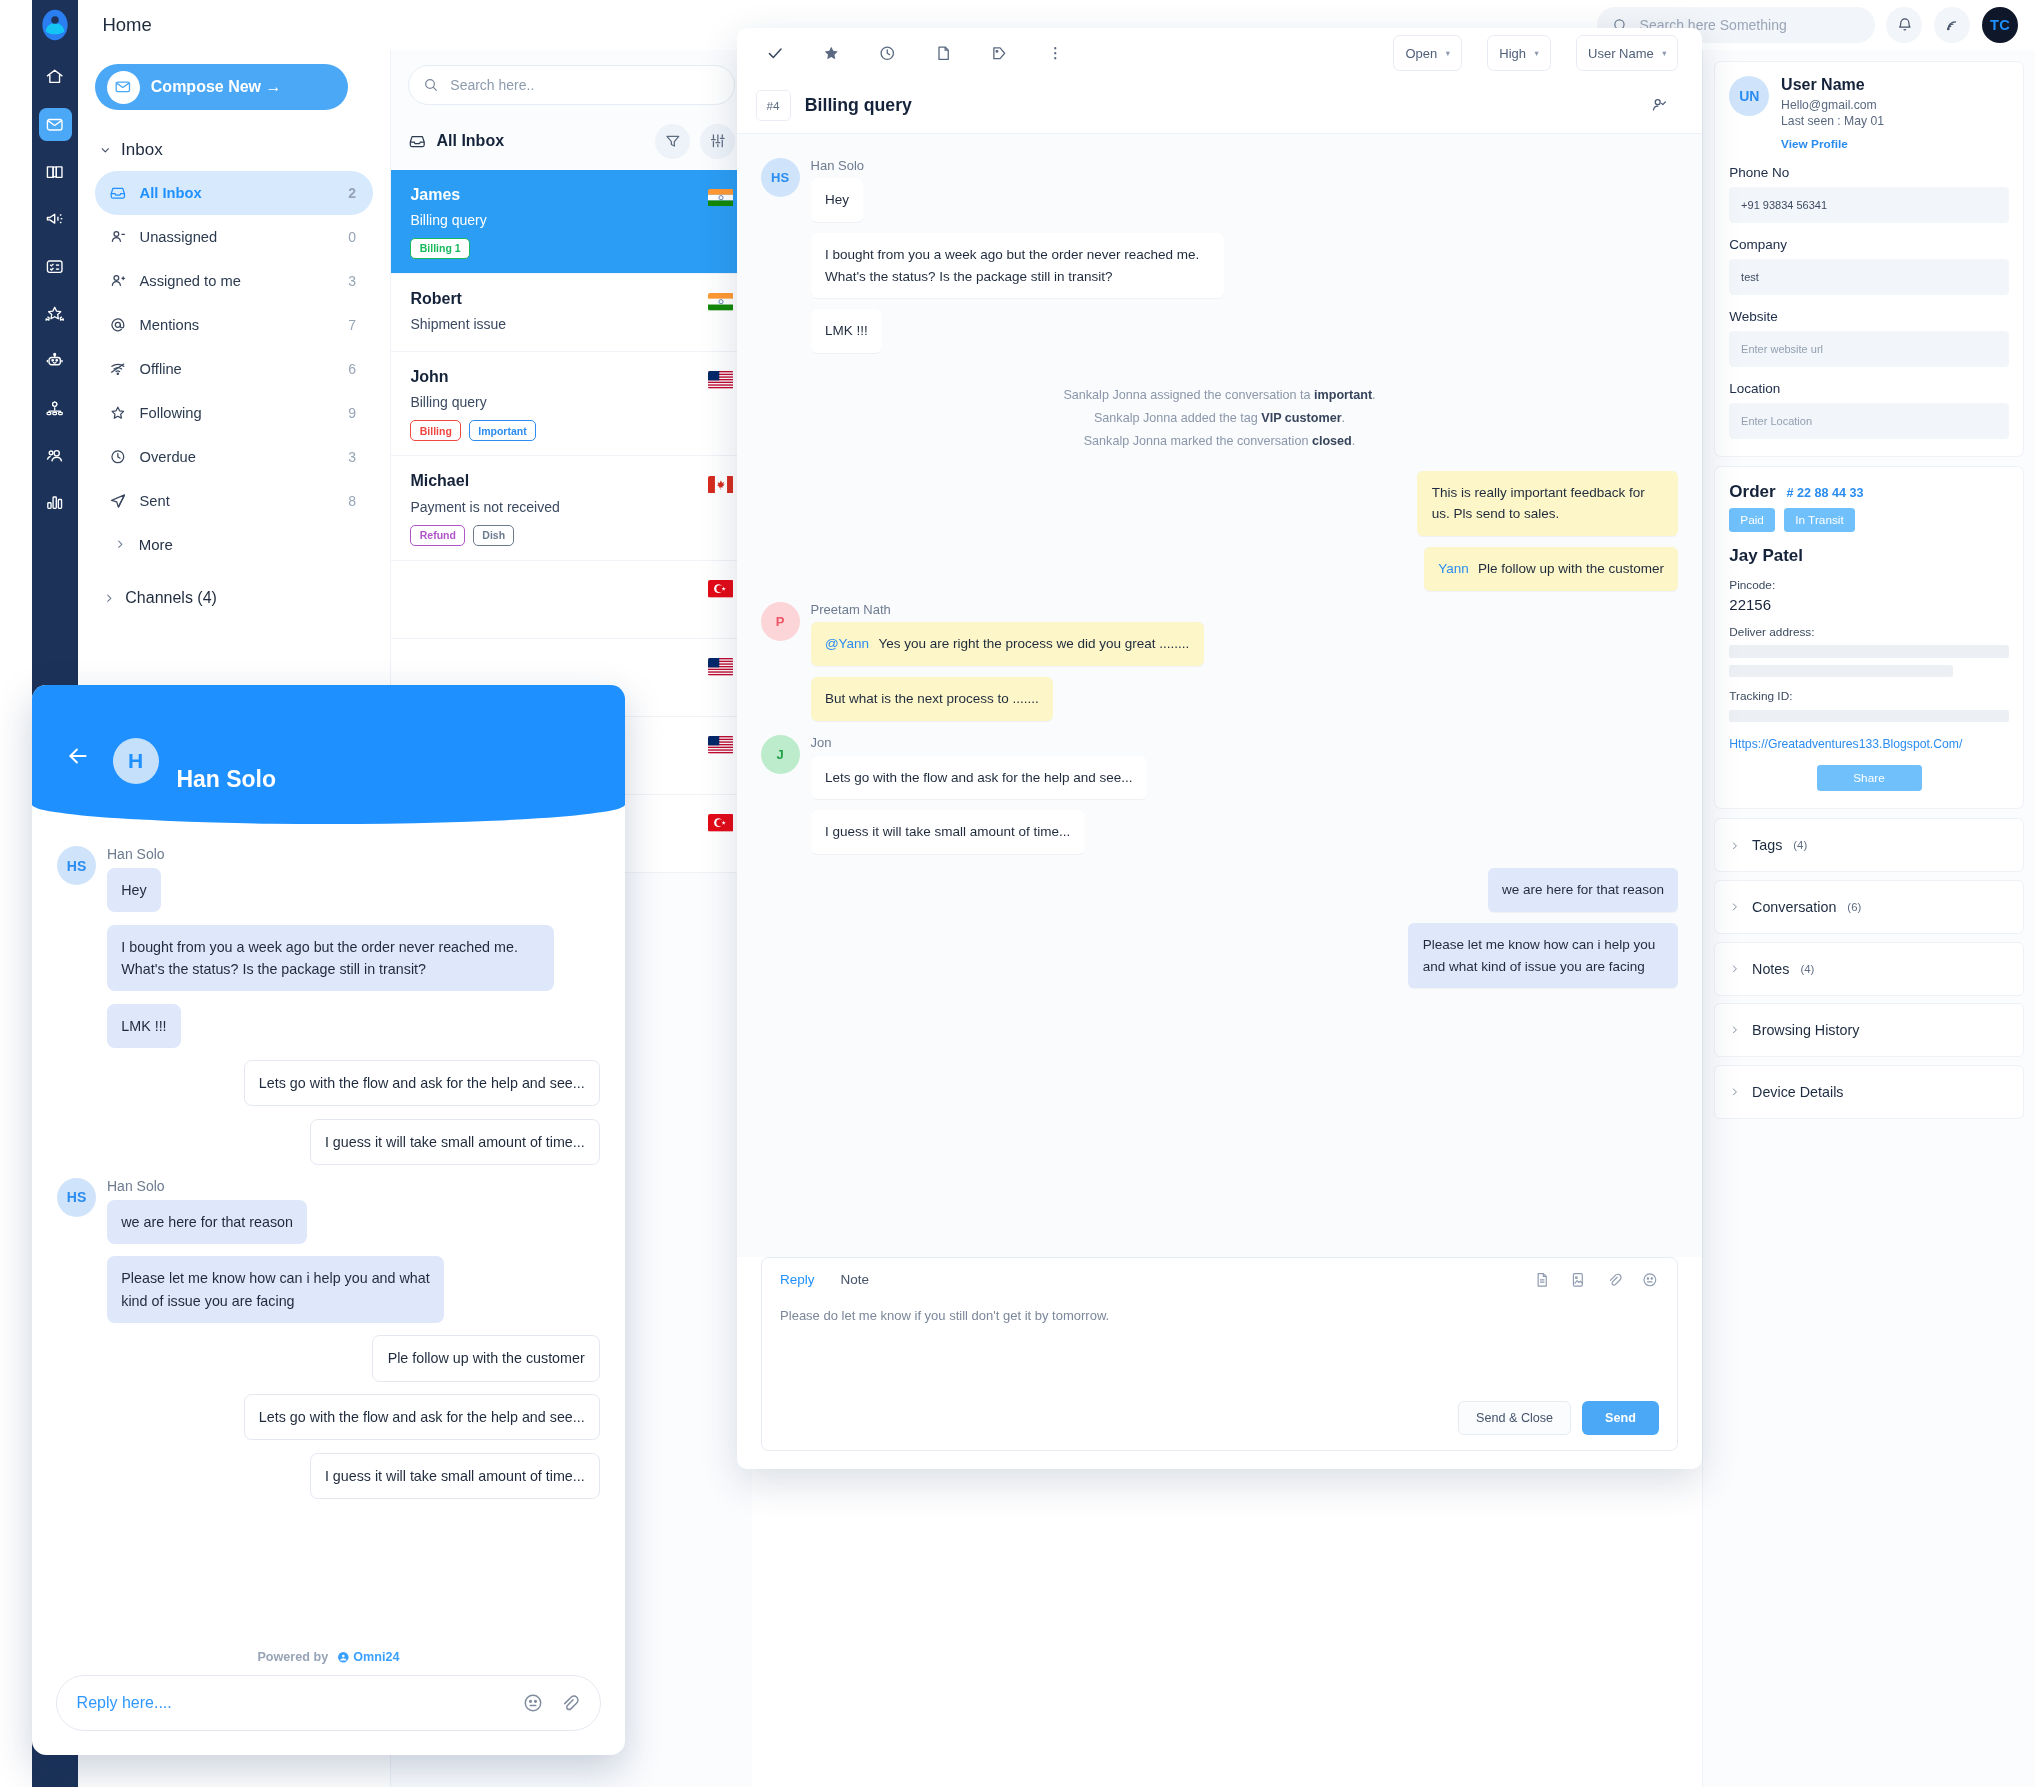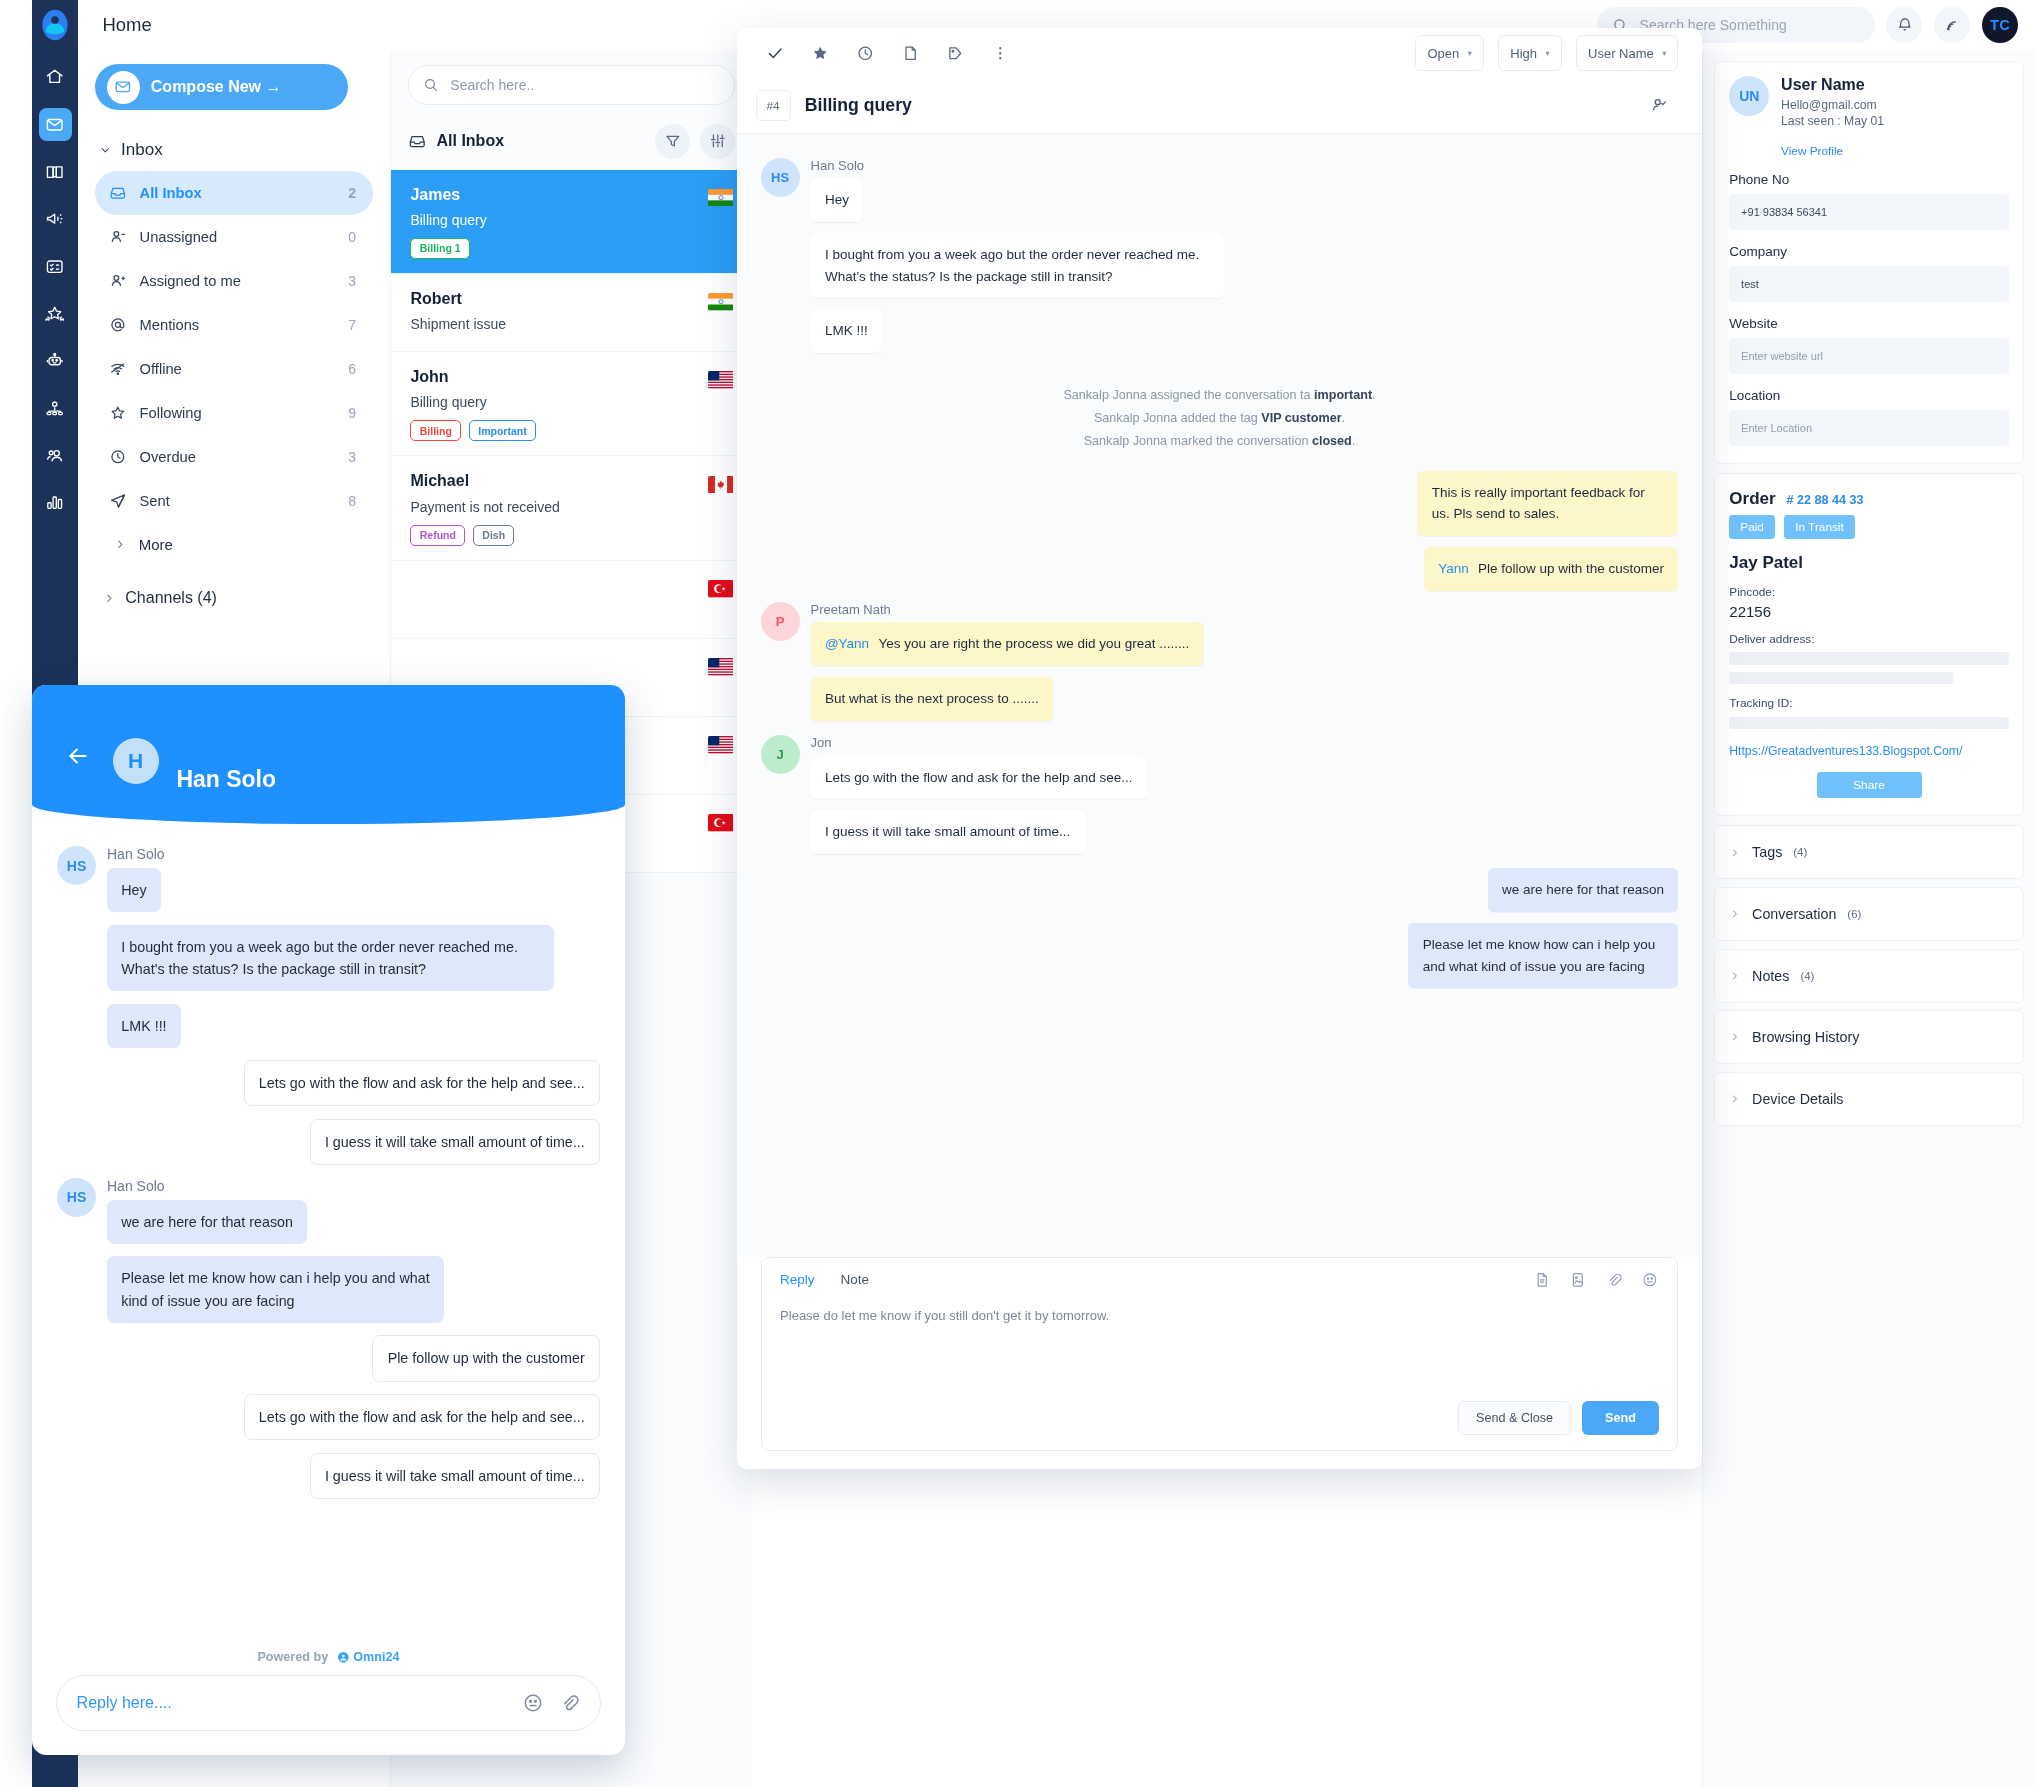--- a/index.html
+++ b/index.html
@@ -131,21 +131,21 @@
   }
 
   
   .conv-window {
     position:absolute; left:737px; top:28px; width:965px; height:1441px;
     background:#ffffff; border-radius:10px;
     box-shadow:0 12.6px 38px rgba(25,50,90,.16);
     z-index:6; display:flex; flex-direction:column; overflow:hidden;
   }
   .cw-toolbar {
-    height:50px; display:flex; align-items:center; gap:6px;
+    height:50px; display:flex; align-items:center; gap:17px;
     padding:0 23.6px 0 18.5px; border-bottom:0;
   }
   .tb-icon {
     width:39px; height:39px; border-radius:50%;
     display:flex; align-items:center; justify-content:center;
   }
   .cw-toolbar .sp { flex:1; }
   .select-pill {
     height:36px; border-radius:6.7px; border:0.8px solid #e7ecf3; background:#fff;
     display:flex; align-items:center; gap:8.4px; padding:0 11px;
@@ -226,21 +226,21 @@
   }
   .user-head { display:flex; gap:11.8px; }
   .ava-un {
     width:40px; height:40px; border-radius:50%; background:#cfe4fb;
     display:flex; align-items:center; justify-content:center;
     color:#2b8cf0; font-weight:700; font-size:14px;
   }
   .uname { font-size:16px; font-weight:700; color:#15233a; }
   .umail { font-size:12.2px; color:#5a6880; margin-top:3.4px; }
   .useen { font-size:12.2px; color:#5a6880; margin-top:2.5px; }
-  .vprof { font-size:11.8px; color:#2b8cf0; font-weight:400; margin-top:16px; }
+  .vprof { font-size:11.8px; color:#2b8cf0; font-weight:700; margin-top:9px; }
   .fld-lbl { font-size:13.5px; color:#21304a; margin:14.3px 0 6.7px 0; }
   .fld {
     height:36px; border-radius:4.2px; background:#f2f5f9;
     display:flex; align-items:center; padding:0 11.8px;
     font-size:11px; color:#3d4b62;
   }
   .fld.ph { color:#93a0b2; }
   .order-head { display:flex; align-items:baseline; gap:11px; }
   .order-head .h { font-size:17px; font-weight:700; color:#15233a; }
   .order-head .n { font-size:12.6px; color:#2b8cf0; font-weight:700; }

